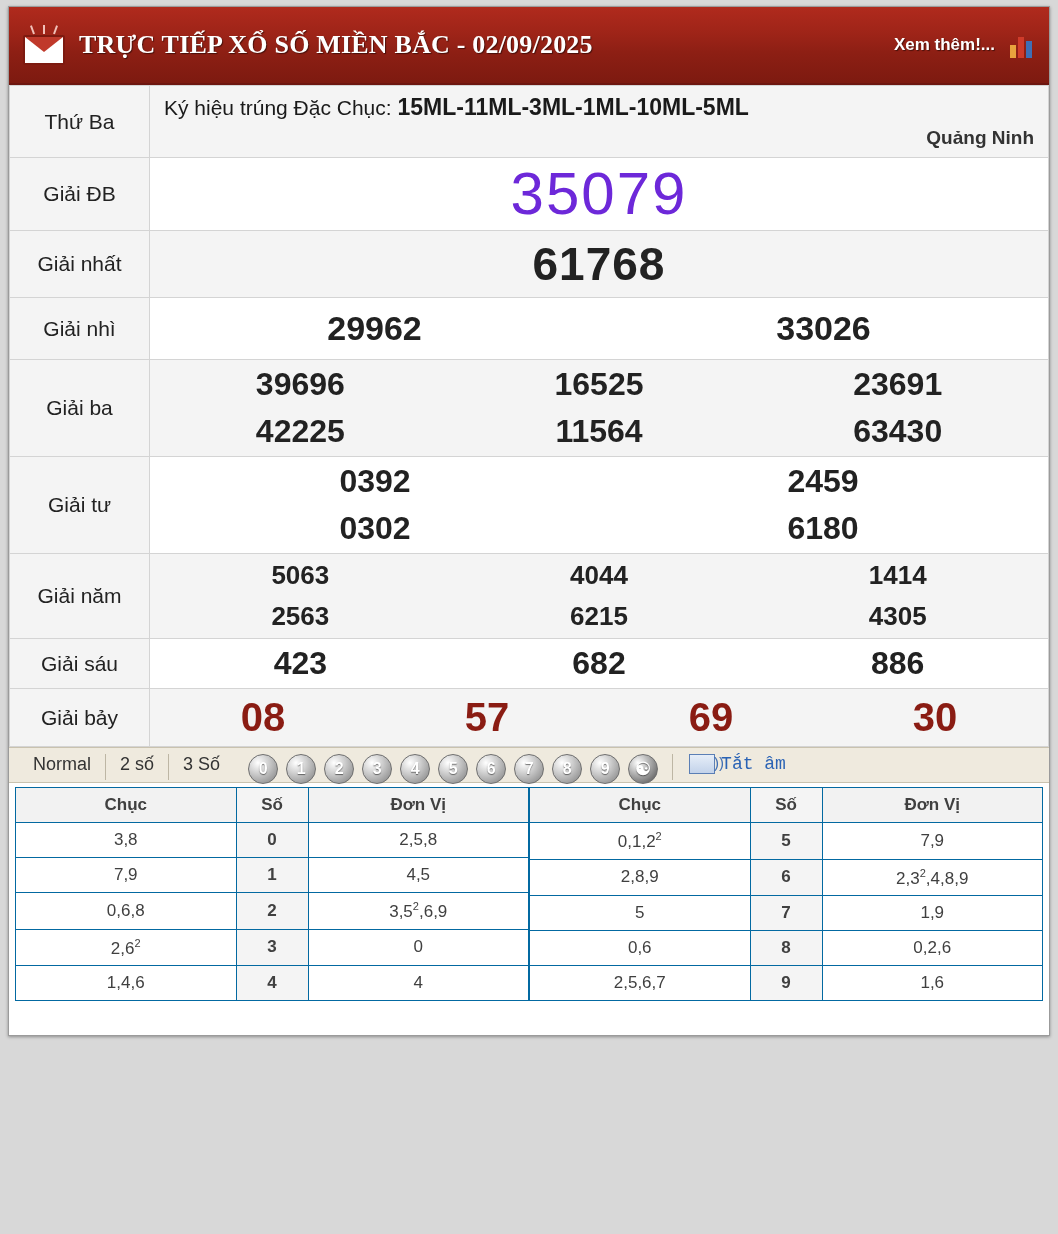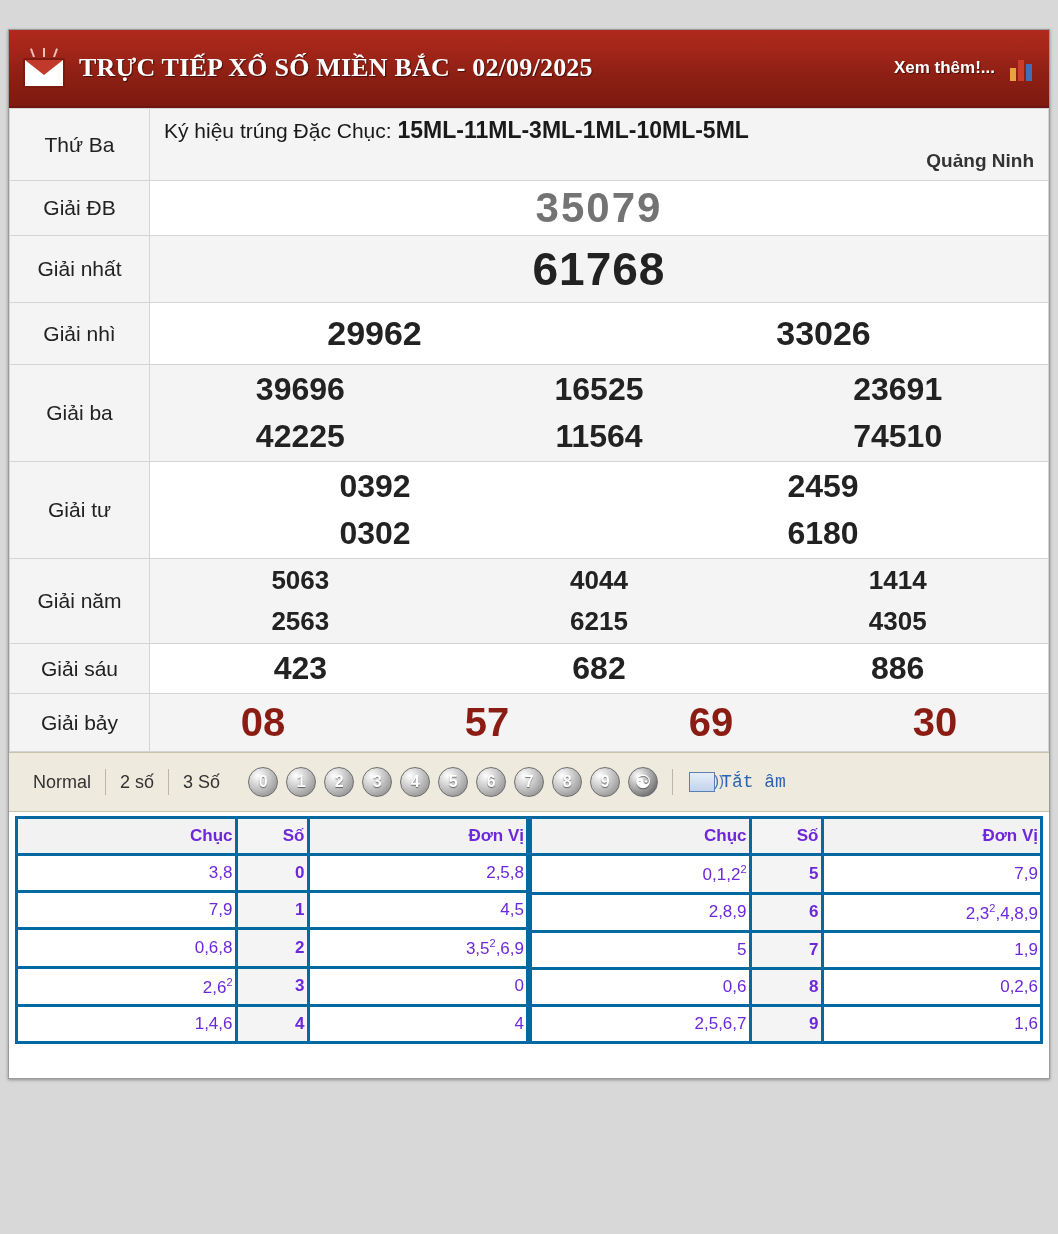--- a/index.html
+++ b/index.html
@@ -13,21 +13,20 @@
     height: 1234px;
     position: relative;
     background: #d8d8d8;
     padding: 6px 8px 8px 8px;
   }
   .window {
     width: 1042px;
     background: #ffffff;
     border: 1px solid #9b9b9b;
     box-shadow: 0 1px 3px rgba(0,0,0,0.35);
-    margin-top: 23px;
   }
   
   .titlebar {
     height: 78px;
     background: linear-gradient(to bottom, #b02a1d 0%, #9e2418 35%, #8d1f14 60%, #7d1a10 100%);
     display: flex;
     align-items: center;
     padding: 0 14px 0 10px;
     position: relative;
     border-bottom: 2px solid #6d1610;
@@ -143,46 +142,46 @@
   }
   .kyhieu b { font-size: 23px; }
   .province {
     text-align: right;
     font-size: 19px;
     font-weight: bold;
     color: #333;
     margin-top: 6px;
   }
   .db-num {
-    font-size: 42px;
-    font-weight: bold;
-    color: #737373;
+    font-size: 60px;
+    font-weight: normal;
+    color: #6d28d9;
     letter-spacing: 2px;
     padding: 10px 0;
     line-height: 1.0;
   }
   .g1-num { font-size: 46px; padding: 6px 0; letter-spacing: 1px; }
   .g2-num { font-size: 34px; padding: 6px 0; }
   .g3-num { font-size: 32px; }
   .g4-num { font-size: 32px; }
   .g5-num { font-size: 26px; }
   .g6-num { font-size: 32px; }
   .g7-num { font-size: 40px; color: #8a1c13; }
   .nums .line { padding: 5px 0; }
 
   
   .toolbar {
     display: flex;
-    align-items: center;
+    align-items: flex-start;
     background: #efeade;
     border-top: 1px solid #c9c2af;
     border-bottom: 1px solid #c9c2af;
     padding: 6px 10px;
     gap: 0;
-    height: 60px;
+    height: 36px;
   }
   .tb-item {
     font-size: 18px;
     color: #333;
     padding: 0 14px;
     white-space: nowrap;
   }
   .tb-sep {
     width: 1px;
     height: 26px;
@@ -234,25 +233,25 @@
     display: flex;
     background: #ffffff;
     padding: 4px 6px 8px 6px;
   }
   table.stat {
     width: 50%;
     border-collapse: collapse;
     table-layout: fixed;
   }
   table.stat th, table.stat td {
-    border: 3px solid #0369a1;
-    text-align: right;
+    border: 1px solid #0369a1;
+    text-align: center;
     font-size: 17px;
     padding: 7px 2px;
-    color: #6d28d9;
+    color: #404040;
   }
   table.stat th {
     background: #f2f2f2;
     font-weight: bold;
   }
   table.stat .mid { width: 72px; background: #f4f4f4; font-weight: bold; }
   table.stat td.mid { font-weight: bold; }
   sup { font-size: 11px; vertical-align: super; }
   .footer-strip {
     height: 26px;
@@ -325,21 +324,21 @@
         <td class="lbl">Giải ba</td>
         <td class="nums g3-num">
           <div class="grid line">
             <div>39696</div>
             <div>16525</div>
             <div>23691</div>
           </div>
           <div class="grid line">
             <div>42225</div>
             <div>11564</div>
-            <div>74510</div>
+            <div>63430</div>
           </div>
         </td>
       </tr>
 
       <tr class="rowB">
         <td class="lbl">Giải tư</td>
         <td class="nums g4-num">
           <div class="grid line">
             <div>0392</div>
             <div>2459</div>

